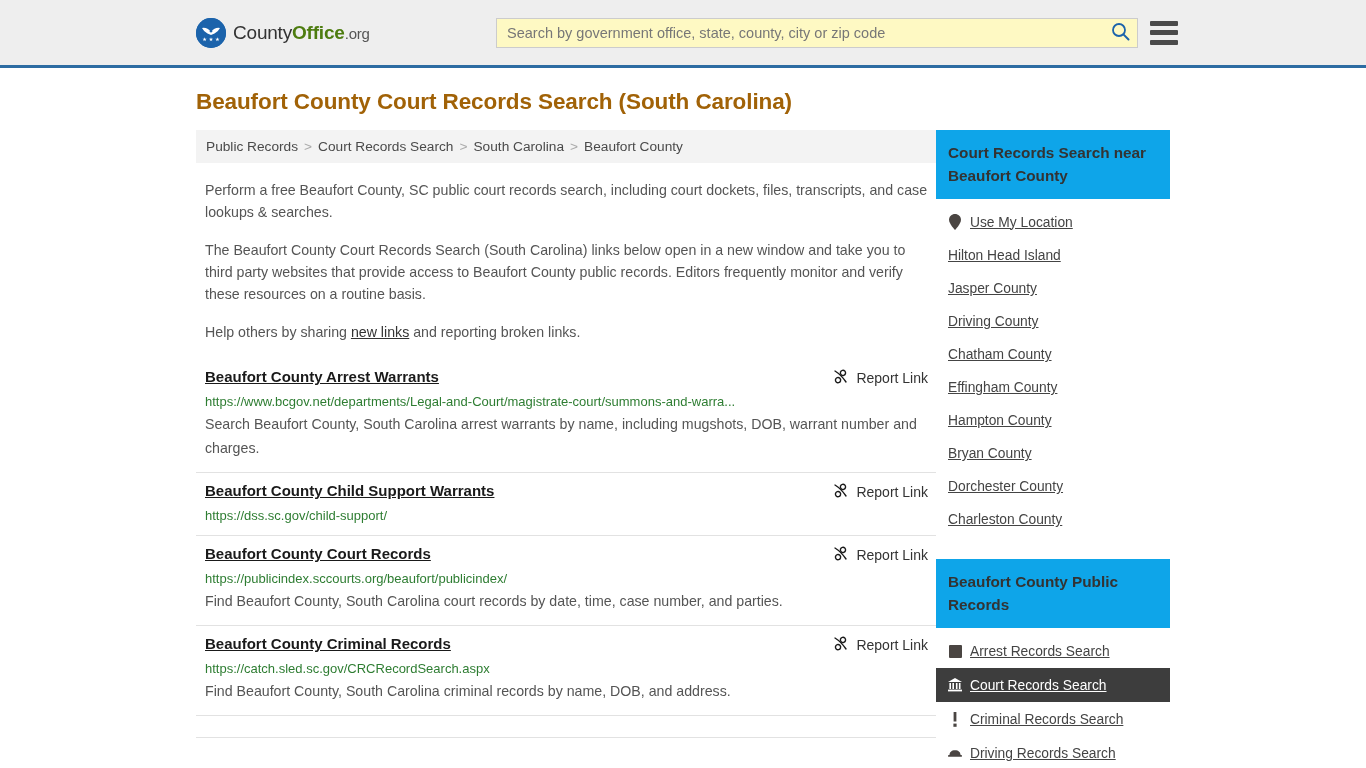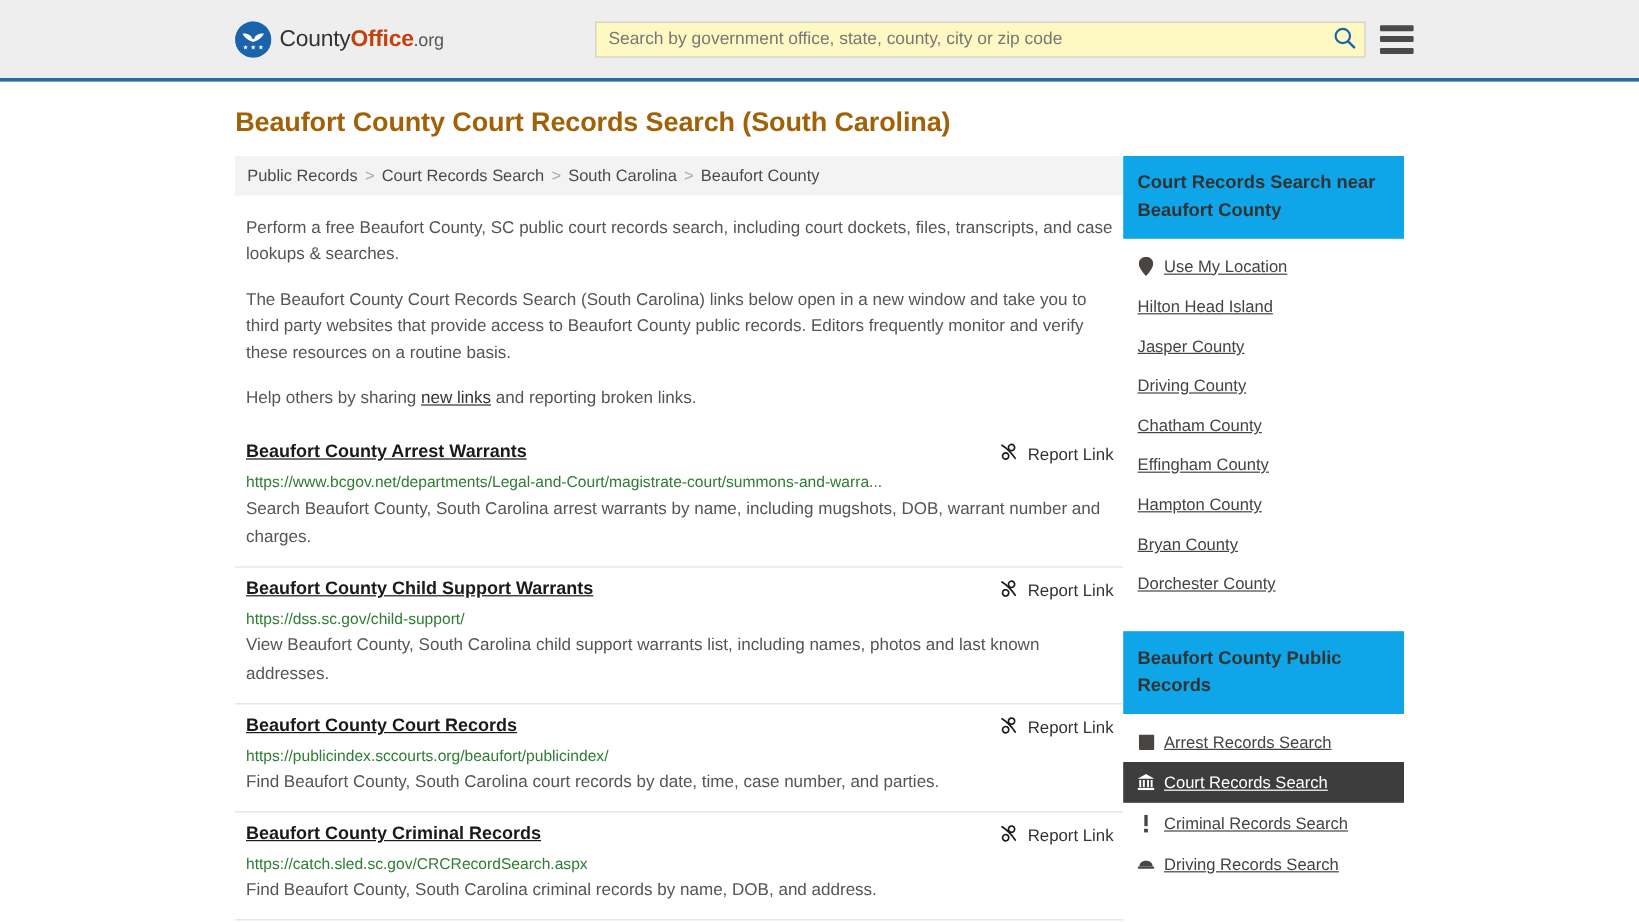--- a/index.html
+++ b/index.html
@@ -36,21 +36,21 @@
     position: relative;
     flex: 0 0 auto;
   }
   .logo-mark svg { position: absolute; top: 0; left: 0; }
   .logo-text {
     font-size: 19px;
     letter-spacing: -0.2px;
     white-space: nowrap;
   }
   .logo-text .w1 { color: #333333; margin-top: 16px; }
-  .logo-text .w2 { color: #c2410c; font-weight: bold; }
+  .logo-text .w2 { color: #4d7c0f; font-weight: bold; }
   .logo-text .w3 { color: #555555; font-size: 15px; }
 
   .search-wrap {
     position: absolute;
     left: 496px;
     width: 642px;
     height: 30px;
     background: #fef9c3;
     border: 1px solid #cccccc;
     display: flex;
@@ -308,21 +308,20 @@
               <span class="report-link">
                 <span><svg width="17" height="17" viewBox="0 0 17 17">
                     <path d="M3 3 C7 5.5 10 8 14 14" stroke="#1a1a1a" stroke-width="1.4" fill="none" stroke-linecap="round"></path>
                     <path d="M5.2 9.6 a2.6 2.6 0 1 0 3.3 3.3 a2.6 2.6 0 0 0 -3.3 -3.3 Z" stroke="#1a1a1a" stroke-width="1.4" fill="none"></path>
                     <path d="M11.8 7.4 a2.6 2.6 0 1 0 -3.3 -3.3 a2.6 2.6 0 0 0 3.3 3.3 Z" stroke="#1a1a1a" stroke-width="1.4" fill="none"></path>
                   </svg></span>
                 <span>Report Link</span>
               </span>
             </div>
             <div class="result-url">https://dss.sc.gov/child-support/</div>
-            <div class="result-desc">View Beaufort County, South Carolina child support warrants list, including names, photos and last known addresses.</div>
           </div>
           <div class="result">
             <div class="result-head">
               <a href="#" class="result-title">Beaufort County Court Records</a>
               <span class="report-link">
                 <span><svg width="17" height="17" viewBox="0 0 17 17">
                     <path d="M3 3 C7 5.5 10 8 14 14" stroke="#1a1a1a" stroke-width="1.4" fill="none" stroke-linecap="round"></path>
                     <path d="M5.2 9.6 a2.6 2.6 0 1 0 3.3 3.3 a2.6 2.6 0 0 0 -3.3 -3.3 Z" stroke="#1a1a1a" stroke-width="1.4" fill="none"></path>
                     <path d="M11.8 7.4 a2.6 2.6 0 1 0 -3.3 -3.3 a2.6 2.6 0 0 0 3.3 3.3 Z" stroke="#1a1a1a" stroke-width="1.4" fill="none"></path>
                   </svg></span>
@@ -381,20 +380,23 @@
             </a>
             <a href="#" class="side-item noicon">
               <span class="label">Hampton County</span>
             </a>
             <a href="#" class="side-item noicon">
               <span class="label">Bryan County</span>
             </a>
             <a href="#" class="side-item noicon">
               <span class="label">Dorchester County</span>
             </a>
+            <a href="#" class="side-item noicon">
+              <span class="label">Charleston County</span>
+            </a>
           </div>
       </div>
 
       <div class="card">
         <div class="card-head">Beaufort County Public Records</div>
         <div class="card-body" id="pr-list">
             <a href="#" class="side-item">
               <span class="side-icon">
                 <svg width="13" height="13" viewBox="0 0 13 13">
                   <rect x="0" y="0" width="13" height="13" rx="1" fill="#4a4542"></rect>

